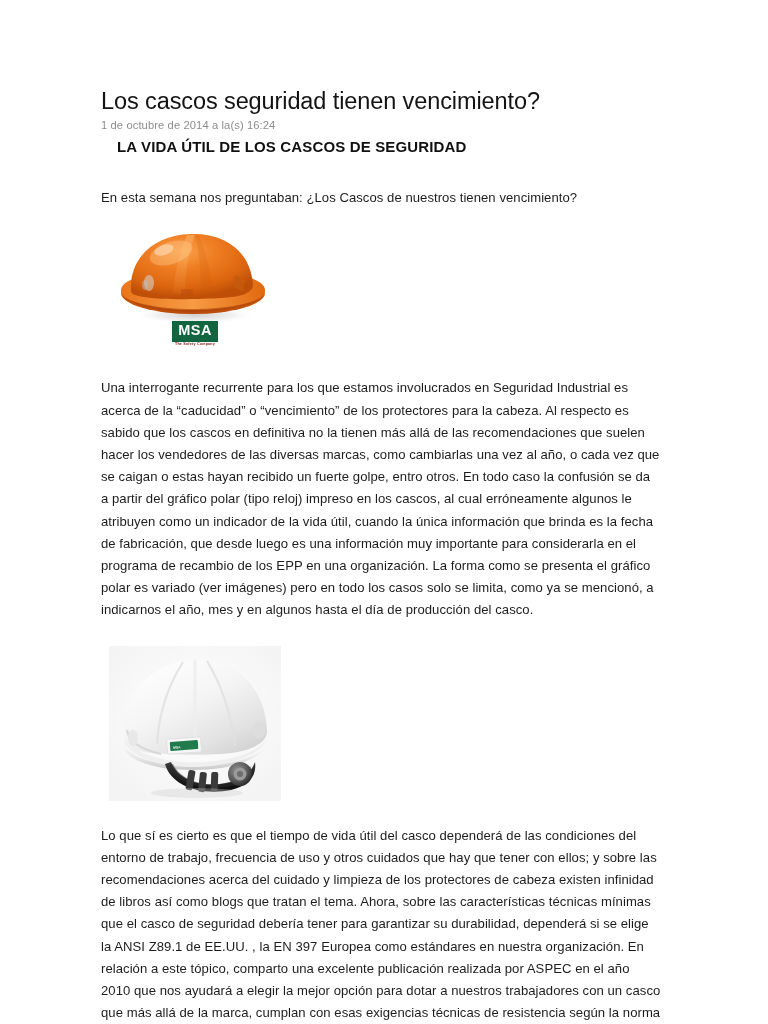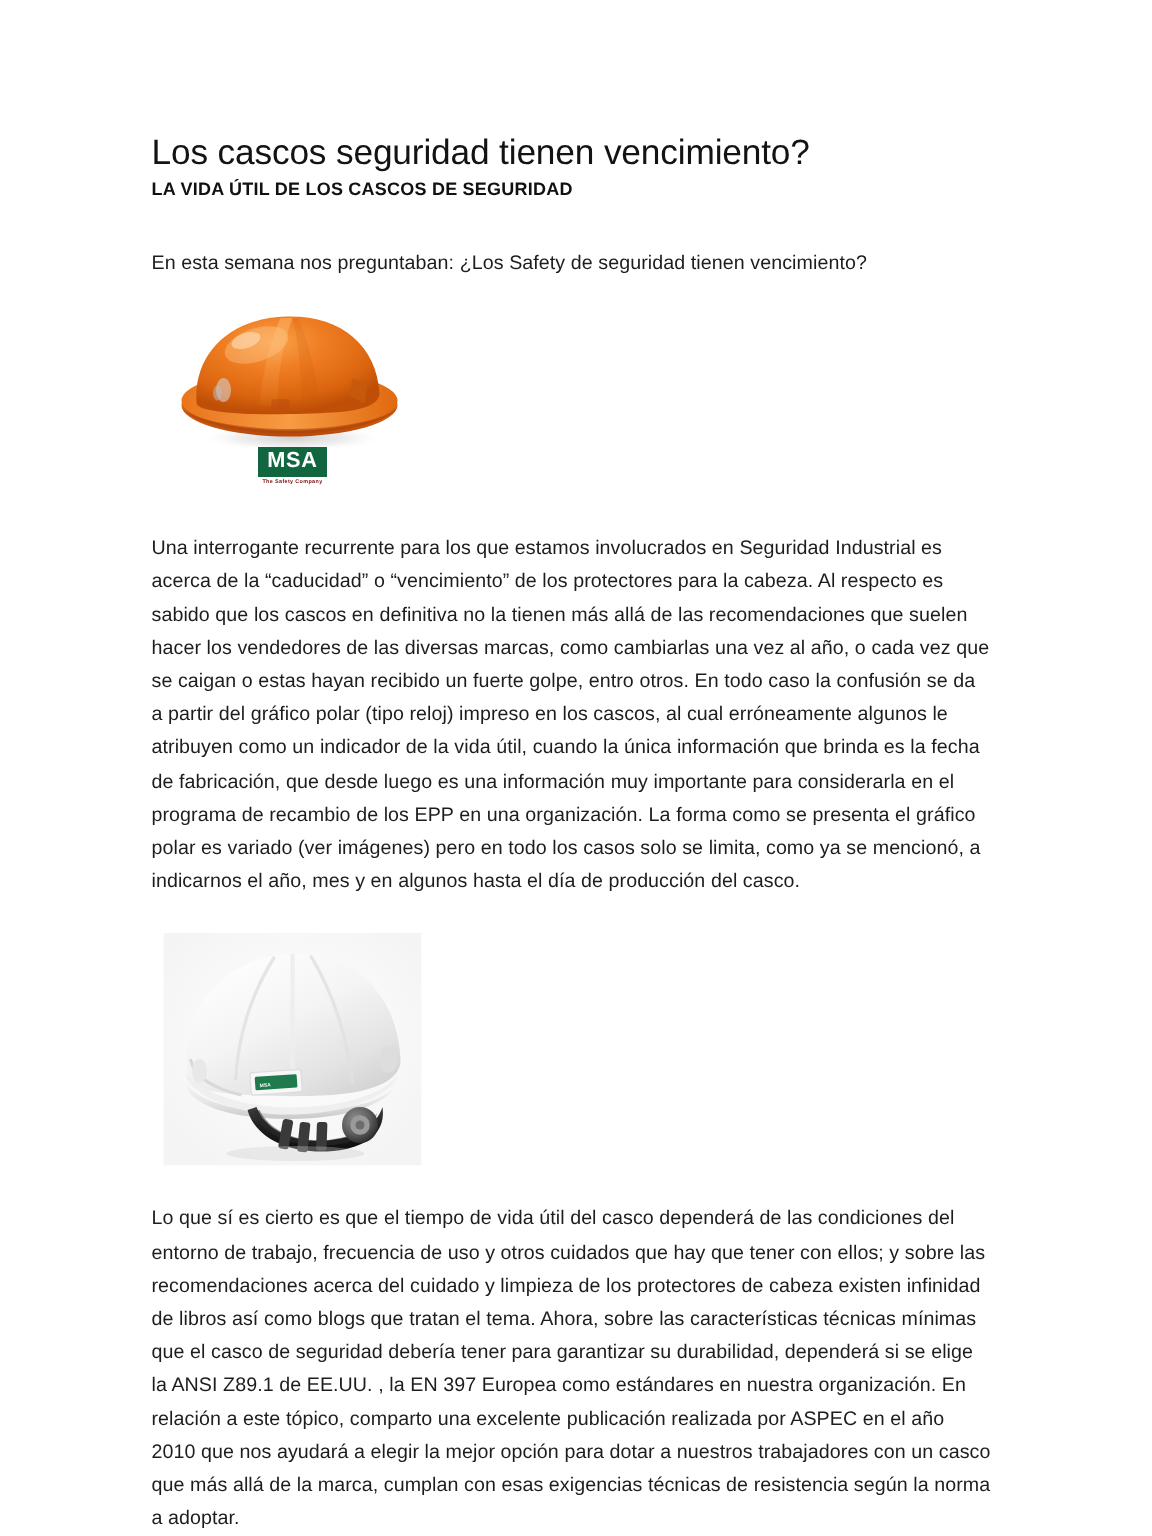--- a/index.html
+++ b/index.html
@@ -33,24 +33,24 @@
     font-family: "Liberation Sans", sans-serif;
   }
   .doc-date {
     font-size: 11.2px;
     color: #8d8d8d;
     margin: 0 0 6px 0;
     line-height: 1.2;
     letter-spacing: 0.1px;
   }
   .doc-subtitle {
-    font-size: 12px;
+    font-size: 15px;
     font-weight: bold;
     color: #111111;
-    margin: 0 0 30px 0;
+    margin: 0 0 30px 16px;
     letter-spacing: 0.15px;
     line-height: 1.25;
   }
   .para {
     font-size: 13.1px;
     line-height: 22.2px;
     color: #1d1d1d;
     margin: 0;
     text-align: left;
     letter-spacing: 0.05px;
@@ -120,24 +120,25 @@
     font-weight: bold;
   }
 </style>
 </head>
 <body>
 
 <div class="page">
 
   <h1 class="doc-title">Los cascos seguridad tienen vencimiento?</h1>
 
+  <div class="doc-date">1 de octubre de 2014 a la(s) 16:24</div>
 
   <div class="doc-subtitle">LA VIDA ÚTIL DE LOS CASCOS DE SEGURIDAD</div>
 
-  <p class="para para-intro">En esta semana nos preguntaban: ¿Los Safety de seguridad tienen vencimiento?</p>
+  <p class="para para-intro">En esta semana nos preguntaban: ¿Los Cascos de nuestros tienen vencimiento?</p>
 
   <figure class="figure figure-1">
     <svg class="helmet-svg" width="172" height="102" viewBox="0 0 172 102">
       <defs>
         <radialGradient id="crownG" cx="42%" cy="26%" r="72%">
           <stop offset="0%" stop-color="#f9a24a"></stop>
           <stop offset="38%" stop-color="#ef7d22"></stop>
           <stop offset="78%" stop-color="#db650f"></stop>
           <stop offset="100%" stop-color="#bf4f07"></stop>
         </radialGradient>

